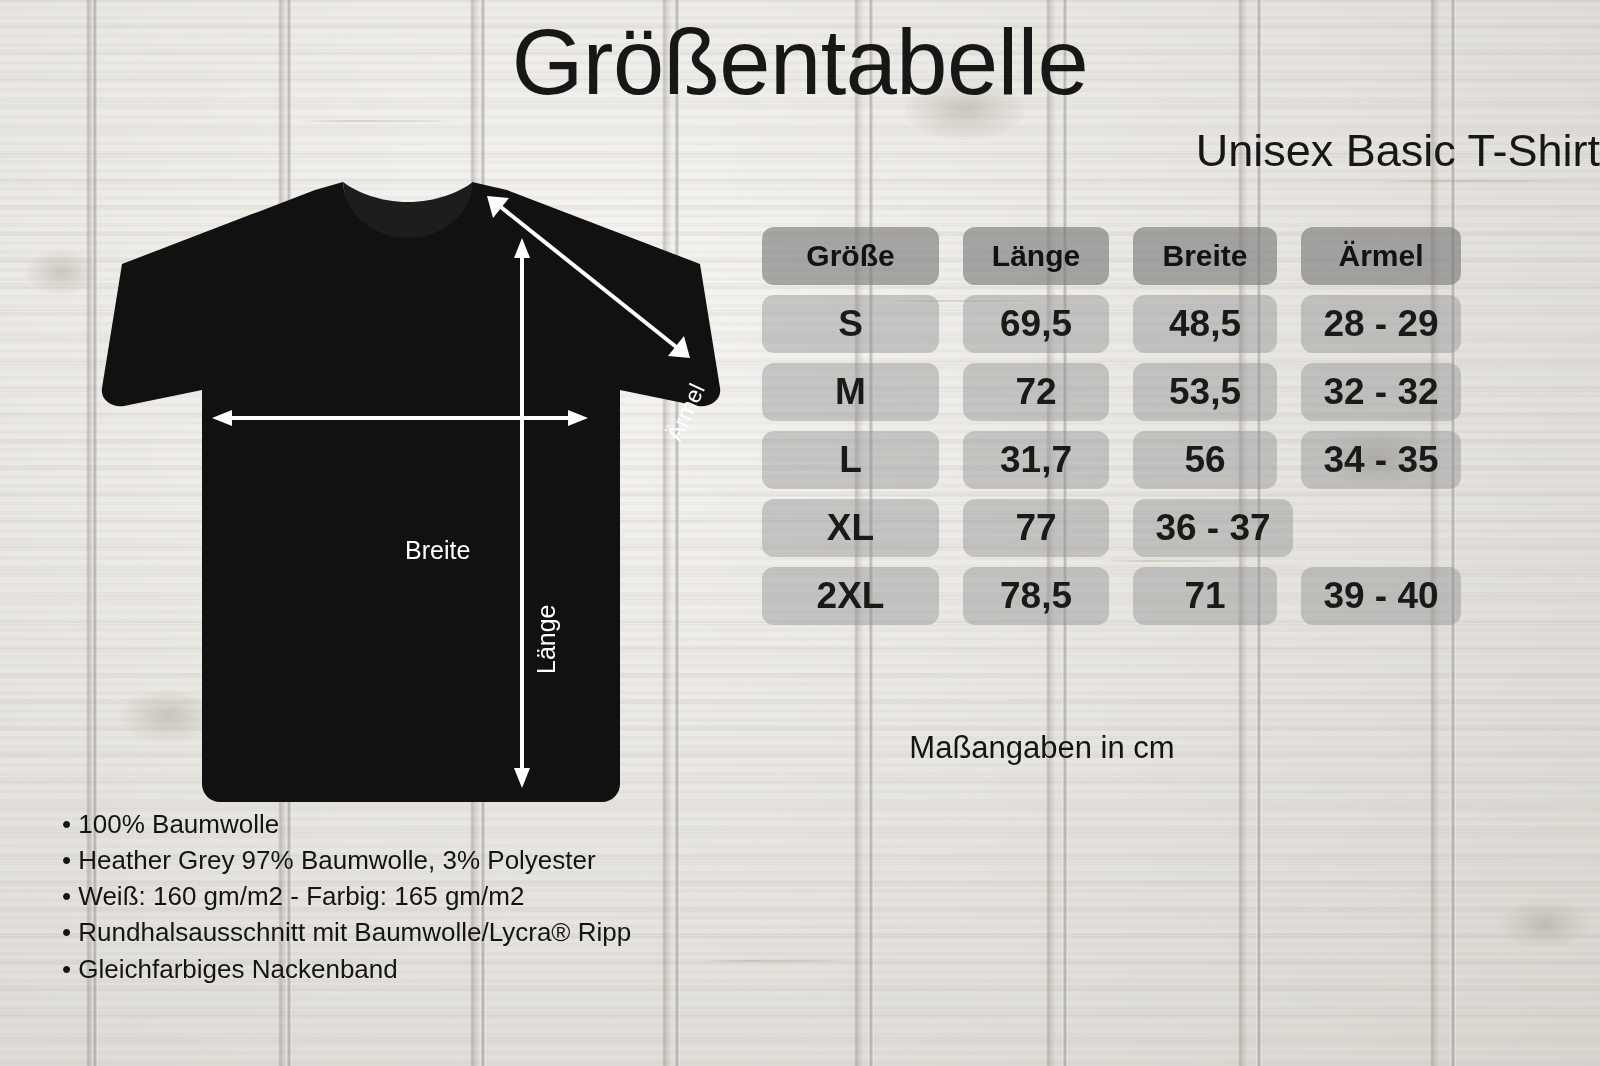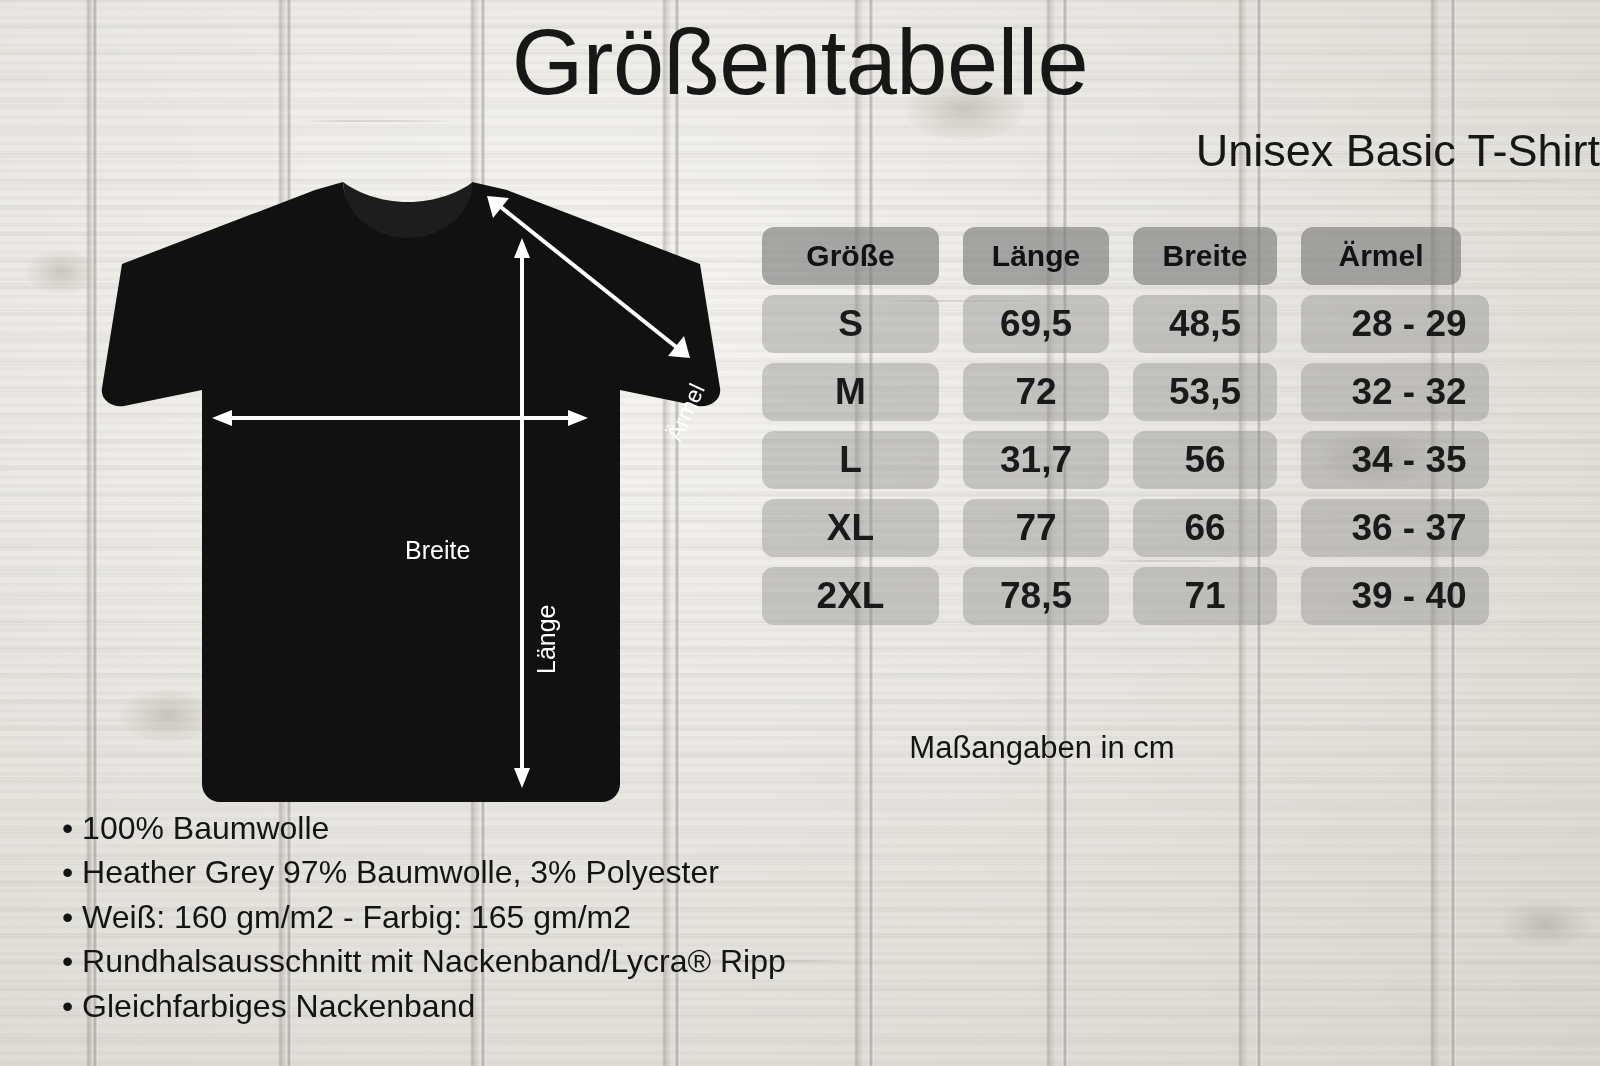--- a/index.html
+++ b/index.html
@@ -163,38 +163,38 @@
 
   .head .cell {
     background: rgba(120,120,120,0.62);
     font-size: 30px;
     color: #121212;
   }
   .body .cell {
     background: rgba(140,140,140,0.42);
     font-size: 37px;
   }
-  .body .c-sleeve { background: rgba(140,140,140,0.42); padding-left: 28px; }
+  .body .c-sleeve { background: rgba(140,140,140,0.42); }
 
   .units {
     position: absolute;
     left: 762px;
     top: 730px;
     width: 560px;
     text-align: center;
     font-size: 31px;
     color: #141414;
   }
 
   
   .bullets {
     position: absolute;
     left: 62px;
     top: 806px;
-    font-size: 32px;
+    font-size: 26px;
     line-height: 1.39;
     color: #141414;
   }
   .bullets div { white-space: nowrap; }
 </style>
 </head>
 <body>
 
 <div class="page">
 
@@ -298,36 +298,35 @@
     <div class="row body">
       <div class="cell c-size">L</div>
       <div class="cell c-len">31,7</div>
       <div class="cell c-width">56</div>
       <div class="cell c-sleeve">34 - 35</div>
     </div>
 
     <div class="row body">
       <div class="cell c-size">XL</div>
       <div class="cell c-len">77</div>
-      <div class="cell c-width">66</div>
       <div class="cell c-sleeve">36 - 37</div>
     </div>
 
     <div class="row body">
       <div class="cell c-size">2XL</div>
       <div class="cell c-len">78,5</div>
       <div class="cell c-width">71</div>
       <div class="cell c-sleeve">39 - 40</div>
     </div>
 
   </div>
 
   <div class="units">Maßangaben in cm</div>
 
   <div class="bullets">
     <div>• 100% Baumwolle</div>
     <div>• Heather Grey 97% Baumwolle, 3% Polyester</div>
     <div>• Weiß: 160 gm/m2 - Farbig: 165 gm/m2</div>
-    <div>• Rundhalsausschnitt mit Nackenband/Lycra® Ripp</div>
+    <div>• Rundhalsausschnitt mit Baumwolle/Lycra® Ripp</div>
     <div>• Gleichfarbiges Nackenband</div>
   </div>
 
 </div>
 
 </body></html>

